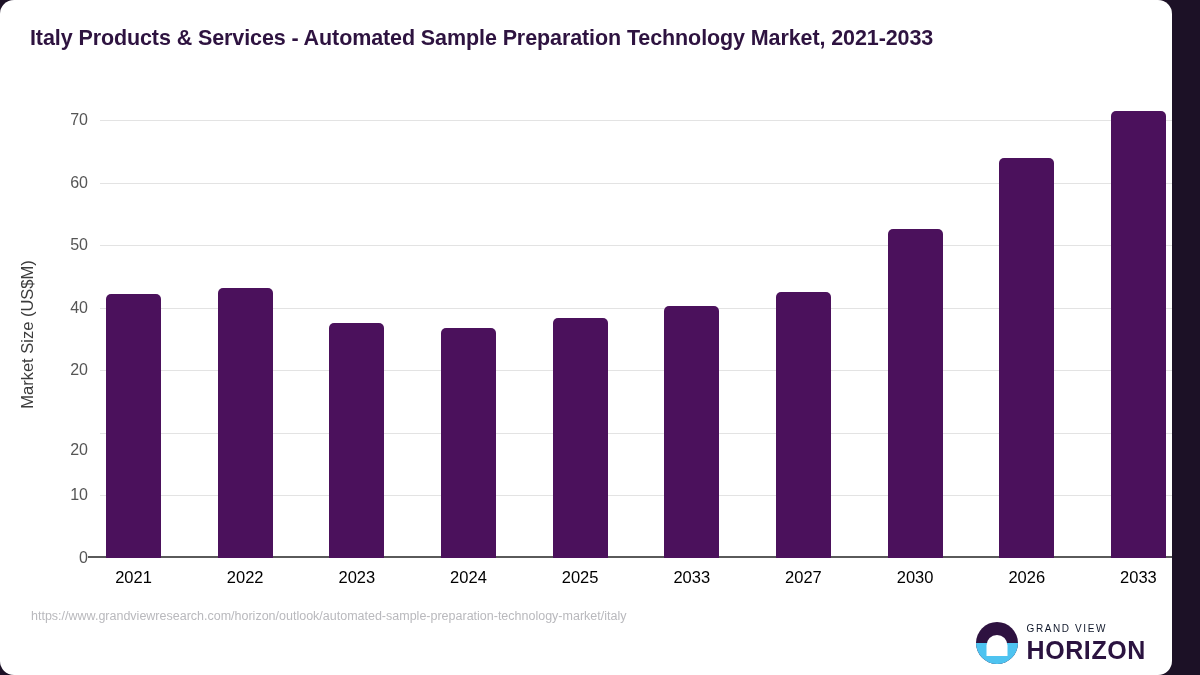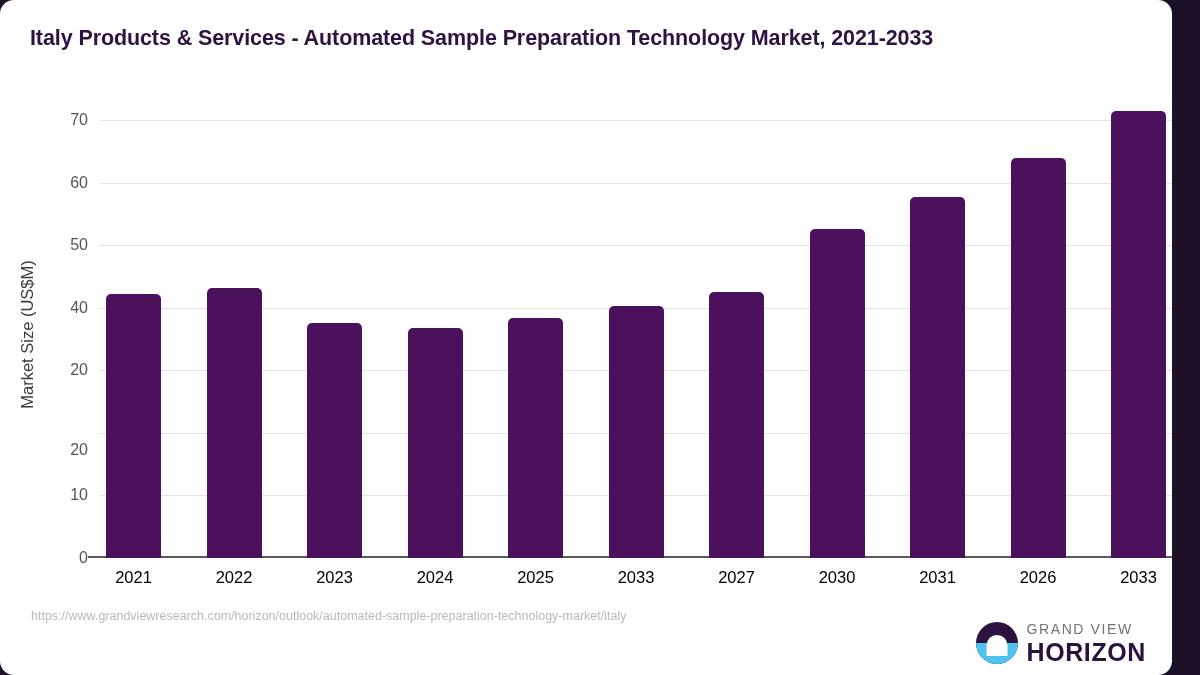--- a/index.html
+++ b/index.html
@@ -178,23 +178,23 @@
   }
   .logo-mark .ray1 { top: 62%; width: 17px; }
   .logo-mark .ray2 { top: 72%; width: 11px; }
   .logo-text {
     display: flex;
     flex-direction: column;
     justify-content: center;
     line-height: 1;
   }
   .logo-top {
-    font-size: 14px;
+    font-size: 10px;
     letter-spacing: 1.6px;
-    color: #737373;
+    color: #0f172a;
     margin-bottom: 4px;
   }
   .logo-bottom {
     font-size: 25px;
     font-weight: bold;
     letter-spacing: 0.6px;
     color: #2b1340;
   }
 </style>
 </head>
@@ -256,24 +256,20 @@
           </div>
           <div class="bar-col">
             <div class="bar" title="2027: 42.5" style="height: 265.929px; background: rgb(75, 17, 92);"></div>
             <div class="xtick">2027</div>
           </div>
           <div class="bar-col">
             <div class="bar" title="2030: 52.6" style="height: 329.126px; background: rgb(75, 17, 92);"></div>
             <div class="xtick">2030</div>
           </div>
           <div class="bar-col">
-            <div class="bar" title="2031: 57.7" style="height: 361.037px; background: rgb(75, 17, 92);"></div>
-            <div class="xtick">2031</div>
-          </div>
-          <div class="bar-col">
             <div class="bar" title="2032: 63.9" style="height: 399.831px; background: rgb(75, 17, 92);"></div>
             <div class="xtick">2026</div>
           </div>
           <div class="bar-col">
             <div class="bar" title="2033: 71.4" style="height: 446.76px; background: rgb(75, 17, 92);"></div>
             <div class="xtick">2033</div>
           </div>
         </div>
     </div>
 

